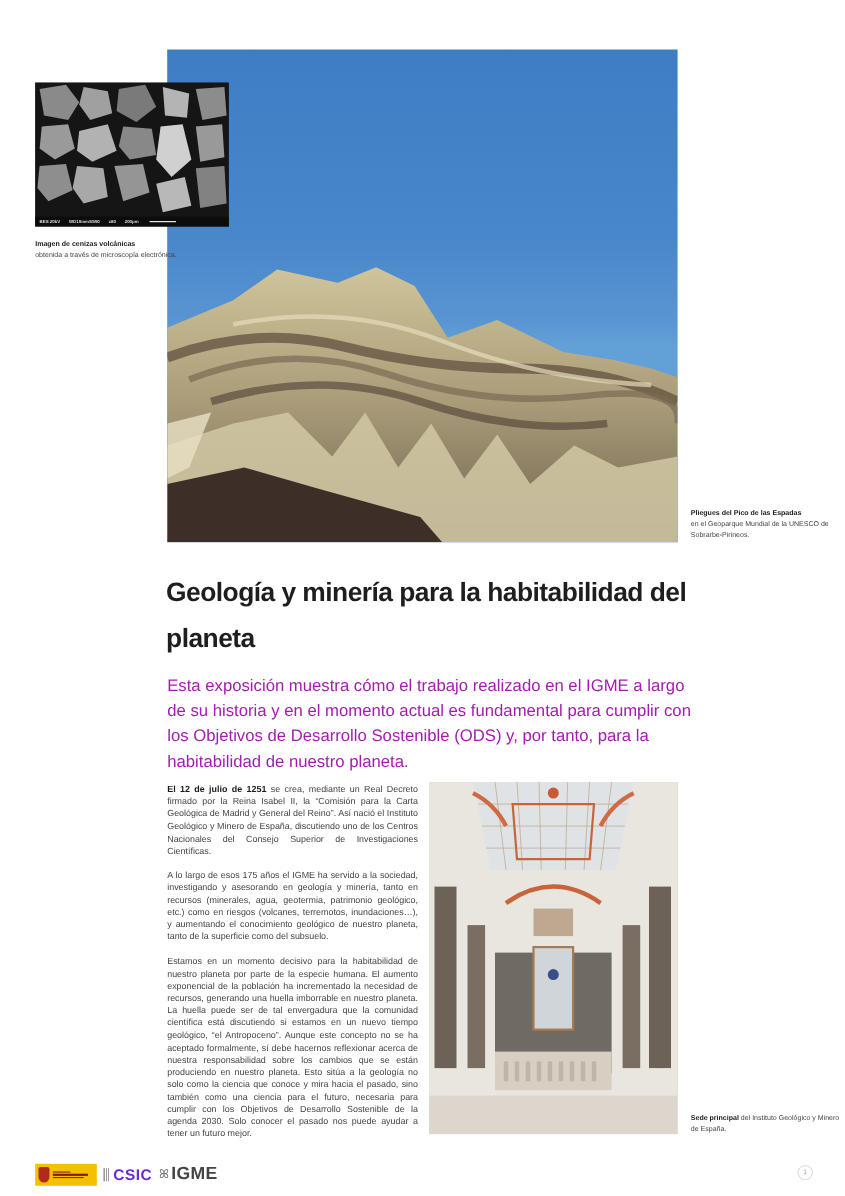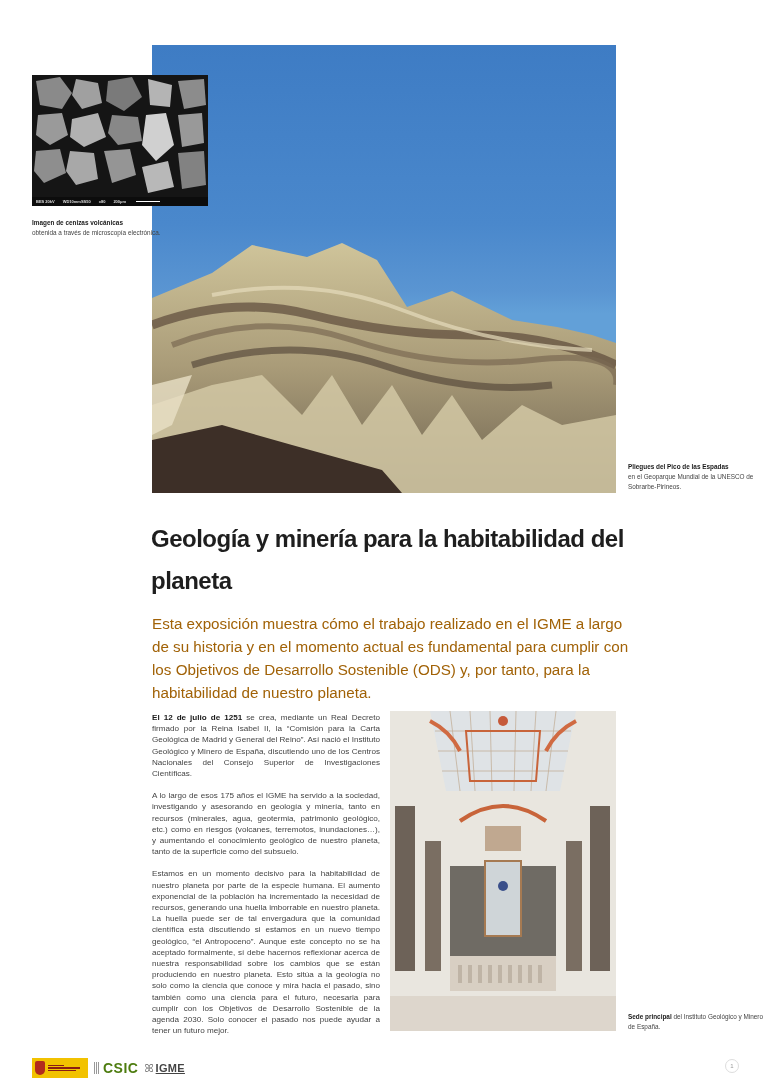--- a/index.html
+++ b/index.html
@@ -34,21 +34,21 @@
   .cap-mountain { left: 628px; top: 462px; width: 135px; }
   .cap-interior { left: 628px; top: 1012px; width: 135px; }
 
   .title {
     position: absolute; left: 151px; top: 518px; width: 480px;
     font-family: "Liberation Sans", sans-serif; font-weight: 900; font-size: 24px; line-height: 42px;
     color: #1e1e1e; letter-spacing: -0.5px;
   }
   .lead {
     position: absolute; left: 152px; top: 612px; width: 480px;
-    font-size: 15.2px; line-height: 23px; color: #a16207;
+    font-size: 15.2px; line-height: 23px; color: #a21caf;
   }
 
   .body-text {
     position: absolute; left: 152px; top: 712px; width: 228px;
     font-size: 8.1px; line-height: 11.2px; color: #444; text-align: justify;
   }
   .body-text p { margin-bottom: 11px; }
   .body-text b { color: #1a1a1a; font-weight: 700; }
 
   
@@ -61,24 +61,24 @@
   
   .footer { position: absolute; left: 32px; top: 1057px; height: 22px; display: flex; align-items: center; gap: 6px; }
   .logo-gov {
     width: 56px; height: 20px; background: #f2c200; display: flex; align-items: center; padding-left: 3px; gap: 3px;
   }
   .logo-gov .crest { width: 10px; height: 14px; background: #b22a1d; border-radius: 2px 2px 5px 5px; }
   .logo-gov .lines { display: flex; flex-direction: column; gap: 1px; }
   .logo-gov .lines span { display: block; height: 1.5px; background: #8a1d12; }
   .logo-csic { display: flex; align-items: center; gap: 3px; }
   .logo-csic .mark { width: 6px; height: 12px; background: repeating-linear-gradient(90deg,#999 0 1px,transparent 1px 2px); }
-  .logo-csic .txt { font-weight: 900; font-size: 14px; color: #4d7c0f; letter-spacing: 0.5px; }
+  .logo-csic .txt { font-weight: 900; font-size: 14px; color: #6d28d9; letter-spacing: 0.5px; }
   .logo-igme { display: flex; align-items: center; gap: 2px; }
   .logo-igme .mark { font-size: 11px; color: #555; }
-  .logo-igme .txt { font-size: 11px; color: #444; font-weight: 700; letter-spacing: 0.3px; text-decoration: underline; }
+  .logo-igme .txt { font-size: 16px; color: #444; font-weight: 700; letter-spacing: 0.3px; }
 
   .page-number {
     position: absolute; left: 725px; top: 1059px; width: 14px; height: 14px; border: 1px solid #ddd; border-radius: 50%;
     font-size: 6px; color: #999; display: flex; align-items: center; justify-content: center;
   }
 </style>
 </head>
 <body>
 
 <div class="mountain" aria-label="Pliegues del Pico de las Espadas">

